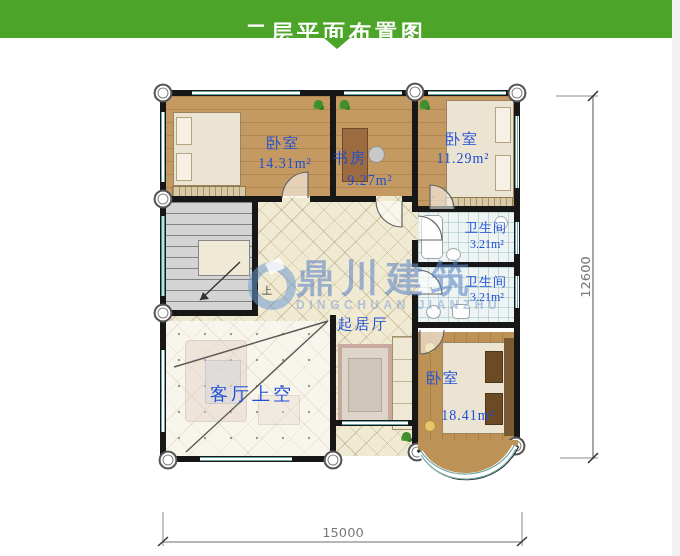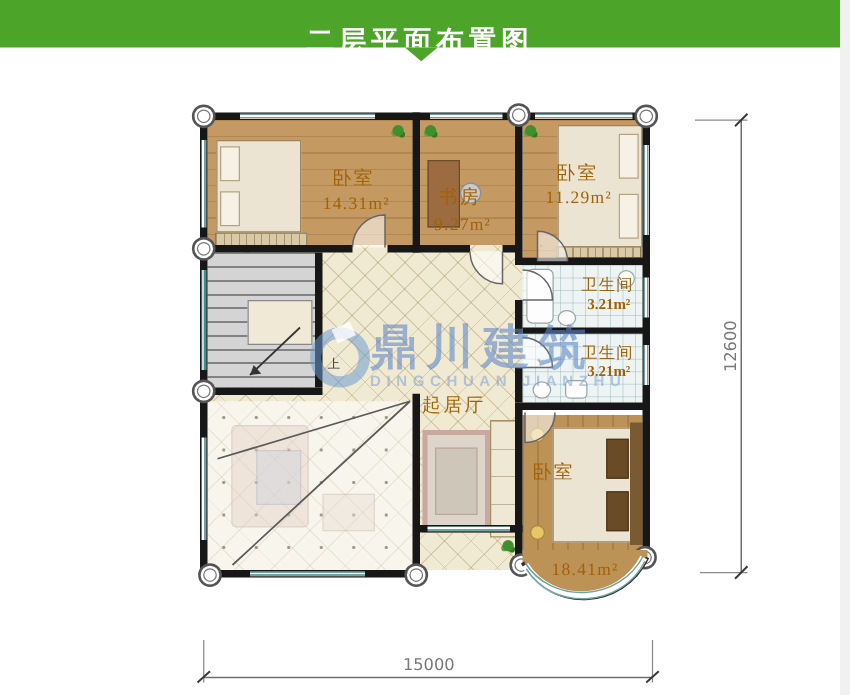--- a/index.html
+++ b/index.html
@@ -39,23 +39,23 @@
   .furn{position:absolute;z-index:8;}
   .mattress{background:#ece4d3;border:1px solid #9a855f;}
   .pillow{position:absolute;background:#f6f1e4;border:1px solid #b3a381;}
   .dresser{background:#d9c9a6;background-image:repeating-linear-gradient(90deg,rgba(90,70,30,.4) 0 1px,transparent 1px 6px);border:1px solid #8f7a50;}
   .rug{background:#ddd5ca;border:4px solid #c9a8a0;}
   .rug-inner{position:absolute;left:6px;top:10px;right:6px;bottom:10px;background:#cfc6ba;border:1px solid #b9a89a;}
   .sofa{background:#efe8d5;border:1px solid #a39065;background-image:repeating-linear-gradient(180deg,rgba(120,100,60,.4) 0 1px,transparent 1px 22px);}
   .fixture{position:absolute;background:#fdfdfd;border:1px solid #9aa6a6;z-index:9;}
   .faded-furn{position:absolute;opacity:.45;z-index:6;}
   
-  .rlabel{position:absolute;transform:translate(-50%,-50%);white-space:nowrap;color:#a16207;z-index:40;letter-spacing:2px;}
+  .rlabel{position:absolute;transform:translate(-50%,-50%);white-space:nowrap;color:#1d4ed8;z-index:40;letter-spacing:2px;}
   .rs15{font-size:15px;} .rs14{font-size:14px;letter-spacing:1px;} .rs13{font-size:13px;letter-spacing:1px;}
-  .rs12{font-size:12px;letter-spacing:0;font-weight:bold;} .rs18{font-size:18px;letter-spacing:3px;}
+  .rs12{font-size:12px;letter-spacing:0;} .rs18{font-size:18px;letter-spacing:3px;}
   .up-label{position:absolute;font-size:10px;color:#333;z-index:40;}
   
   .wm{position:absolute;left:248px;top:260px;display:flex;align-items:center;z-index:50;pointer-events:none;}
   .wm-logo{width:48px;height:48px;border-radius:50%;border:9px solid rgba(110,155,210,.55);
            box-sizing:border-box;position:relative;background:transparent;}
   .wm-logo::after{content:"";position:absolute;left:10px;top:-11px;width:16px;height:12px;background:#fff;opacity:.8;transform:rotate(-25deg);}
   .wm-text{margin-left:0;}
   .wm-cn{font-size:38px;font-weight:bold;color:rgba(95,135,200,.6);letter-spacing:7px;
          font-family:"Liberation Sans","DejaVu Sans",sans-serif;line-height:36px;}
   .wm-en{font-size:12px;font-weight:bold;color:rgba(125,160,210,.55);letter-spacing:4.5px;
@@ -208,31 +208,32 @@
     <path d="M163,542 L522,542" stroke="#6f6f6f" stroke-width="1.2"></path>
     <path d="M158,546 L168,537 M517,546 L527,537" stroke="#3a3a3a" stroke-width="1.6"></path>
 
     <path d="M556,96 L598,96 M560,458 L598,458" stroke="#8a8a8a" stroke-width="1"></path>
     <path d="M593,96 L593,458" stroke="#6f6f6f" stroke-width="1.2"></path>
     <path d="M588,101 L598,91 M588,463 L598,453" stroke="#3a3a3a" stroke-width="1.6"></path>
   </svg>
 
   <div class="rlabel rs15" style="left:283px;top:143px;">卧室</div>
   <div class="rlabel rs14" style="left:285px;top:164px;text-align:center;">14.31m²</div>
-  <div class="rlabel rs15" style="left:368px;top:158px;">书房</div>
+  <div class="rlabel rs15" style="left:350px;top:158px;">书房</div>
   <div class="rlabel rs14" style="left:370px;top:181px;">9.27m²</div>
   <div class="rlabel rs15" style="left:462px;top:139px;">卧室</div>
   <div class="rlabel rs14" style="left:463px;top:159px;">11.29m²</div>
   <div class="rlabel rs13" style="left:486px;top:228px;">卫生间</div>
   <div class="rlabel rs12" style="left:487px;top:244px;">3.21m²</div>
   <div class="rlabel rs13" style="left:486px;top:282px;">卫生间</div>
   <div class="rlabel rs12" style="left:487px;top:297px;">3.21m²</div>
   <div class="rlabel rs15" style="left:363px;top:324px;">起居厅</div>
+  <div class="rlabel rs18" style="left:252px;top:394px;">客厅上空</div>
   <div class="rlabel rs15" style="left:443px;top:378px;">卧室</div>
-  <div class="rlabel rs14" style="left:468px;top:457px;">18.41m²</div>
+  <div class="rlabel rs14" style="left:468px;top:416px;">18.41m²</div>
 
   <div class="dim-text dim-bottom" style="left:343px;top:540px;">15000</div>
   <div class="dim-text dim-right" style="left:585px;top:277px;">12600</div>
 
   <div class="wm">
     <div class="wm-logo"></div>
     <div class="wm-text">
       <div class="wm-cn">鼎川建筑</div>
       <div class="wm-en">DINGCHUAN JIANZHU</div>
     </div>

